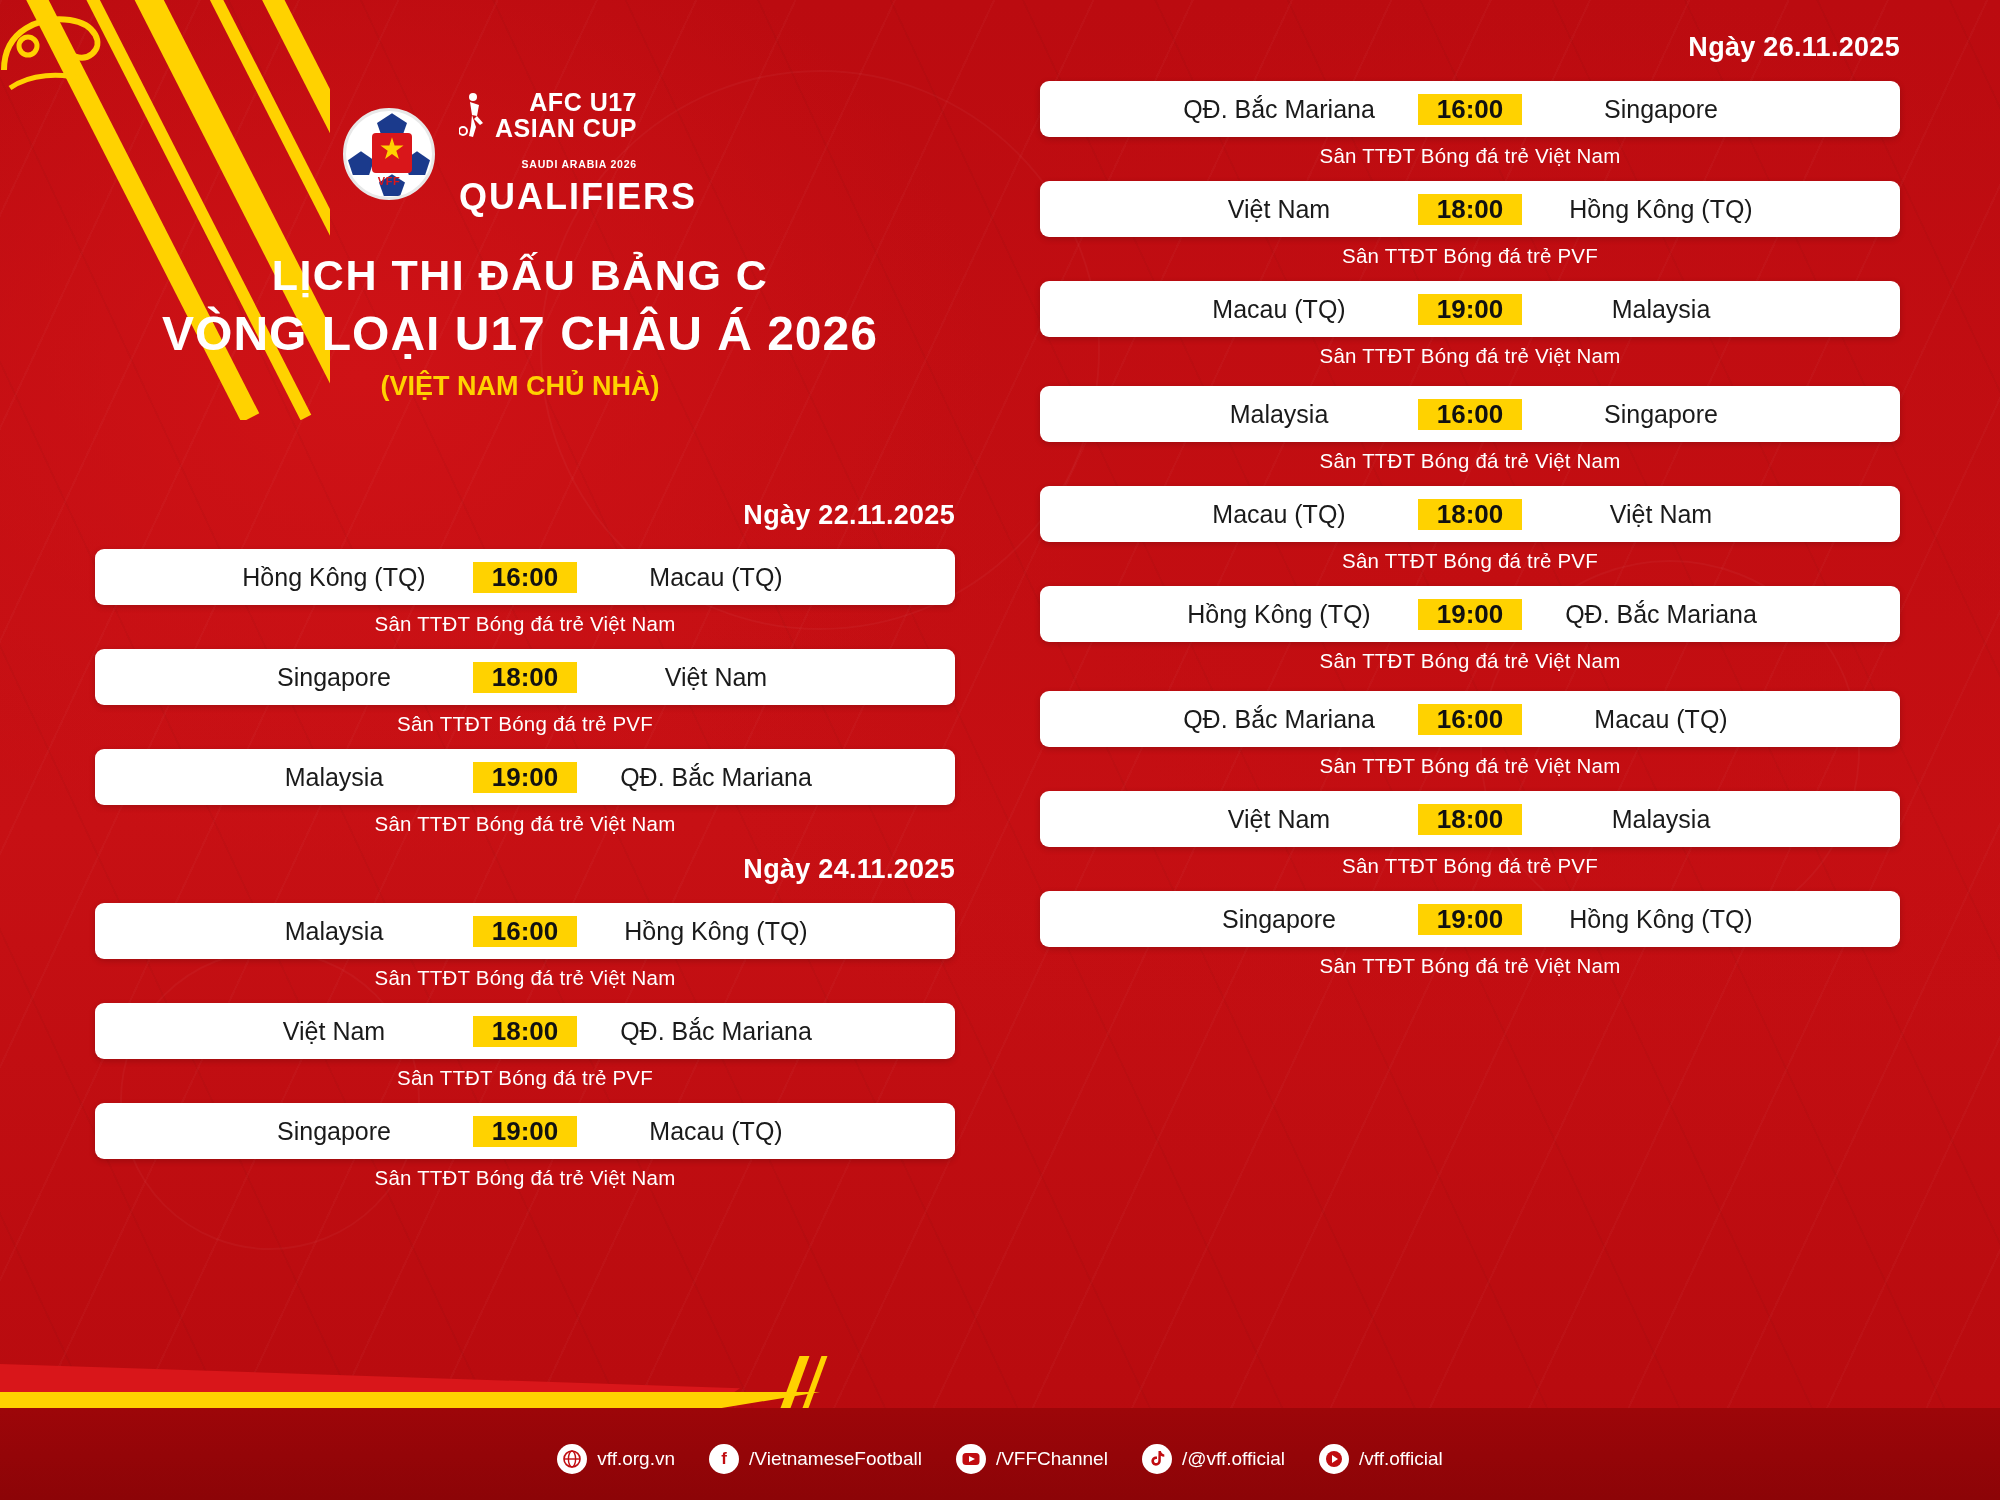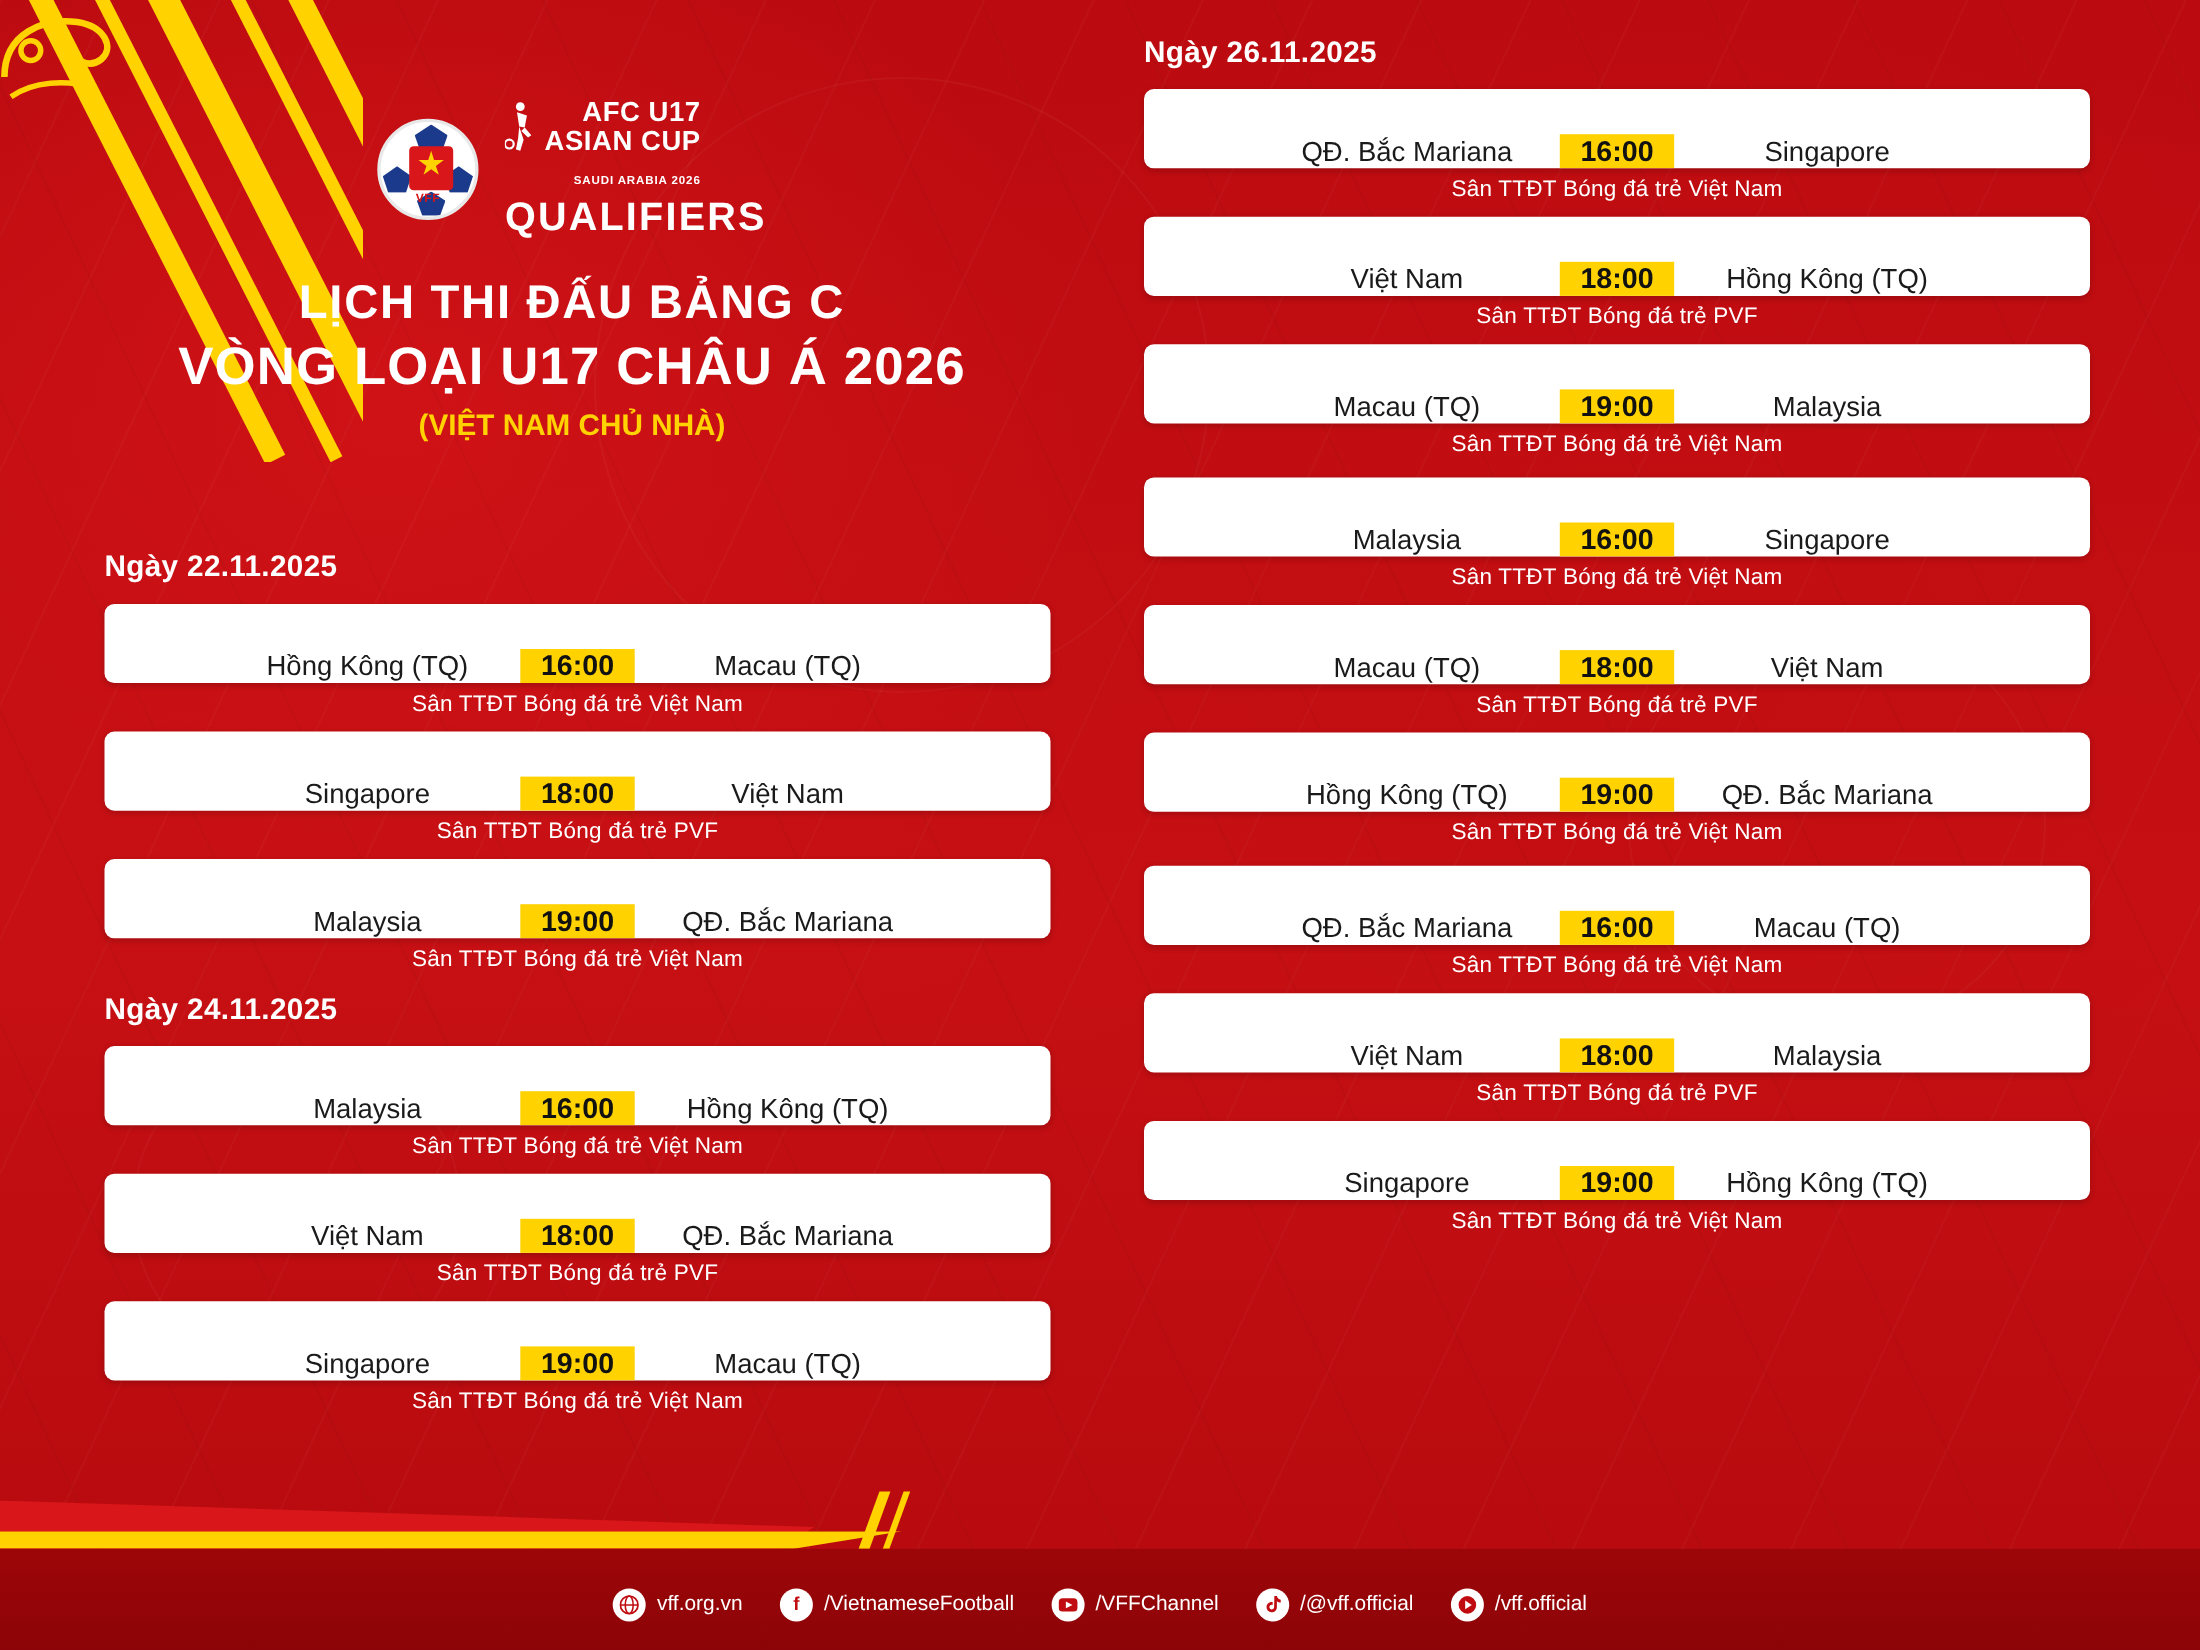--- a/index.html
+++ b/index.html
@@ -149,29 +149,29 @@
     color: #ffd200; font-size: 27px; font-weight: bold; margin-top: 10px;
   }
 
   
   .col { position: absolute; width: 860px; }
   .col-left  { left: 95px; top: 500px; }
   .col-right { left: 1040px; top: 32px; }
 
   .day-group { margin-bottom: 18px; }
   .day-title {
-    text-align: left; color: #ffffff; font-size: 27px; font-weight: bold;
+    text-align: right; color: #ffffff; font-size: 27px; font-weight: bold;
     margin-bottom: 18px; letter-spacing: 0.3px;
   }
 
   .match {
-    height: 72px;
+    height: 56px;
     background: #ffffff;
     border-radius: 9px;
-    display: flex; align-items: flex-end; overflow: hidden;
+    display: flex; align-items: center; overflow: hidden;
     box-shadow: 0 2px 6px rgba(0,0,0,0.18);
   }
   .flag-cell {
     width: 100px; flex: 0 0 100px; position: relative; overflow: hidden;
   }
   .team-name {
     flex: 1 1 0; display: flex; align-items: center; justify-content: center;
     font-size: 25px; color: #1a1a1a; font-weight: 500; white-space: nowrap;
   }
   .time-cell {

